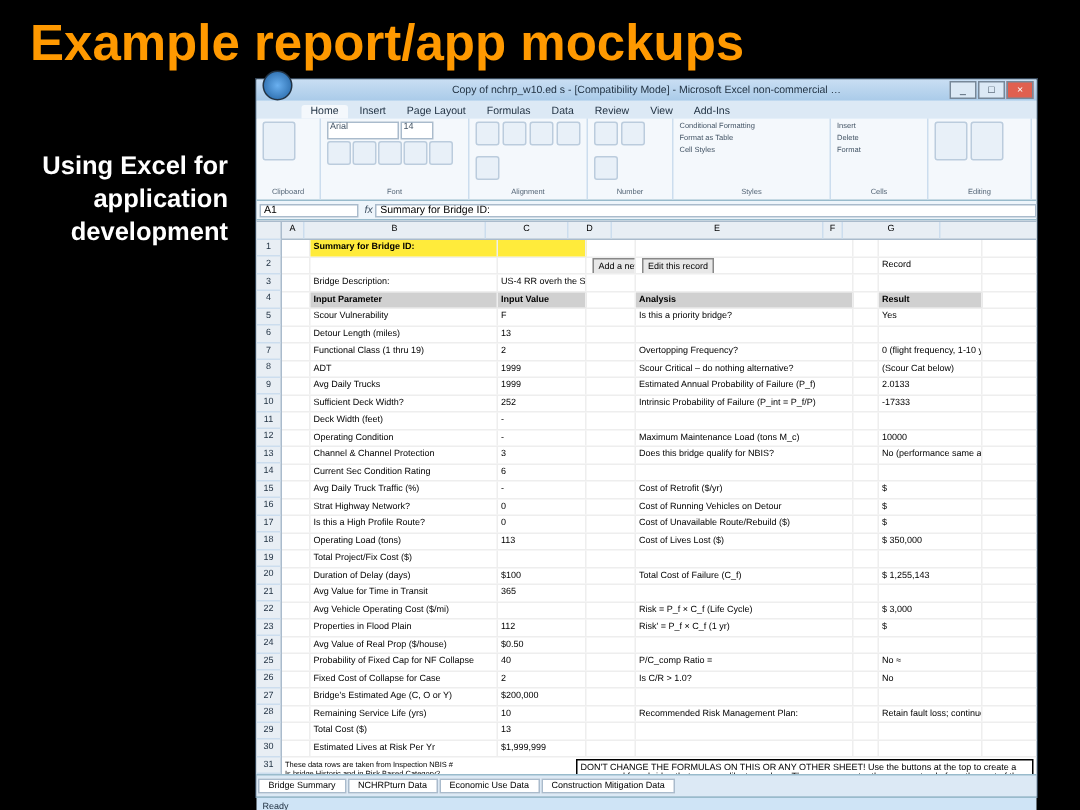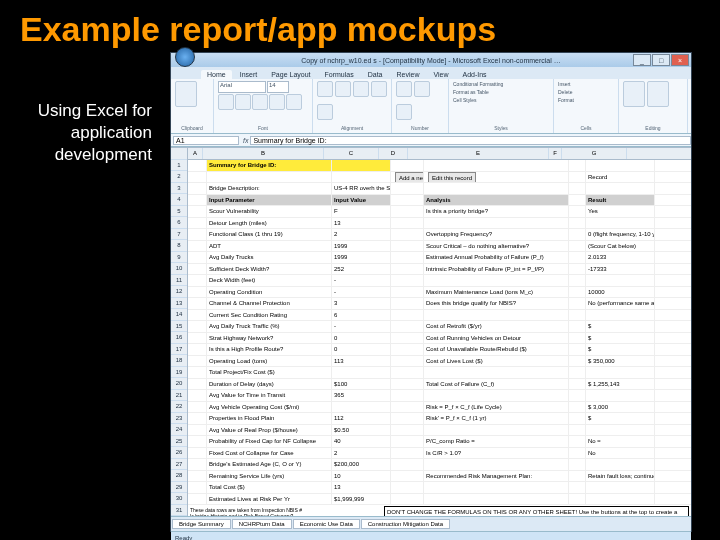--- a/index.html
+++ b/index.html
@@ -1,18 +1,18 @@
 <!DOCTYPE html>
 <html><head>
 <meta charset="utf-8">
 <style>
 html,body{margin:0;padding:0;width:720px;height:540px;font-family:Arial,sans-serif;background:#000;overflow:hidden}
 .slide{width:668px;height:540px;background:#000;position:relative}
 .title{color:#f90;font-size:34px;font-weight:bold;padding:10px 20px 4px}
-.caption{position:absolute;top:100px;left:22px;width:130px;color:#fff;font-size:17px;font-weight:normal;text-align:right;line-height:1.3}
+.caption{position:absolute;top:100px;left:22px;width:130px;color:#fff;font-size:17px;font-weight:bold;text-align:right;line-height:1.3}
 .excel{position:absolute;top:52px;left:170px;width:520px;height:478px;background:#cfe4f6;border:1px solid #345;font-size:7px}
 .titlebar{background:linear-gradient(#c9def3,#aacbe9);height:14px;display:flex;align-items:center;justify-content:center;color:#234;position:relative}
 .titlebar .wbtns{position:absolute;right:2px;top:1px;display:flex;gap:1px}
 .wbtn{width:16px;height:10px;background:#dce9f5;border:1px solid #789;display:flex;align-items:center;justify-content:center;font-size:7px}
 .wbtn.close{background:#e06050;color:#fff}
 .ribbon-tabs{background:#dce9f5;height:12px;display:flex;align-items:flex-end;padding-left:30px;gap:2px}
 .ribbon-tabs span{padding:1px 6px;font-size:7px;color:#234}
 .ribbon-tabs span.active{background:#f4f8fc;border-radius:2px 2px 0 0}
 .orb{position:absolute;width:18px;height:18px;border-radius:50%;background:radial-gradient(#6ab0f0,#2060a0);left:4px;top:-6px;border:1px solid #234}
 .ribbon-body{background:#f4f8fc;height:54px;display:flex;border-bottom:1px solid #9bc}

